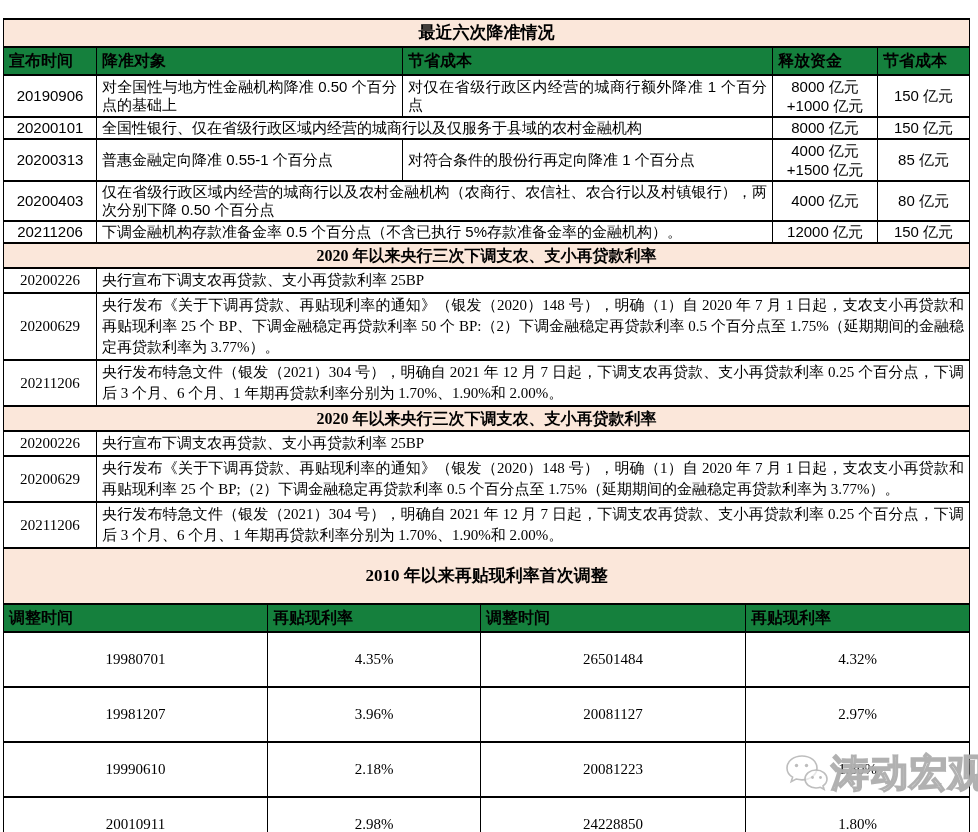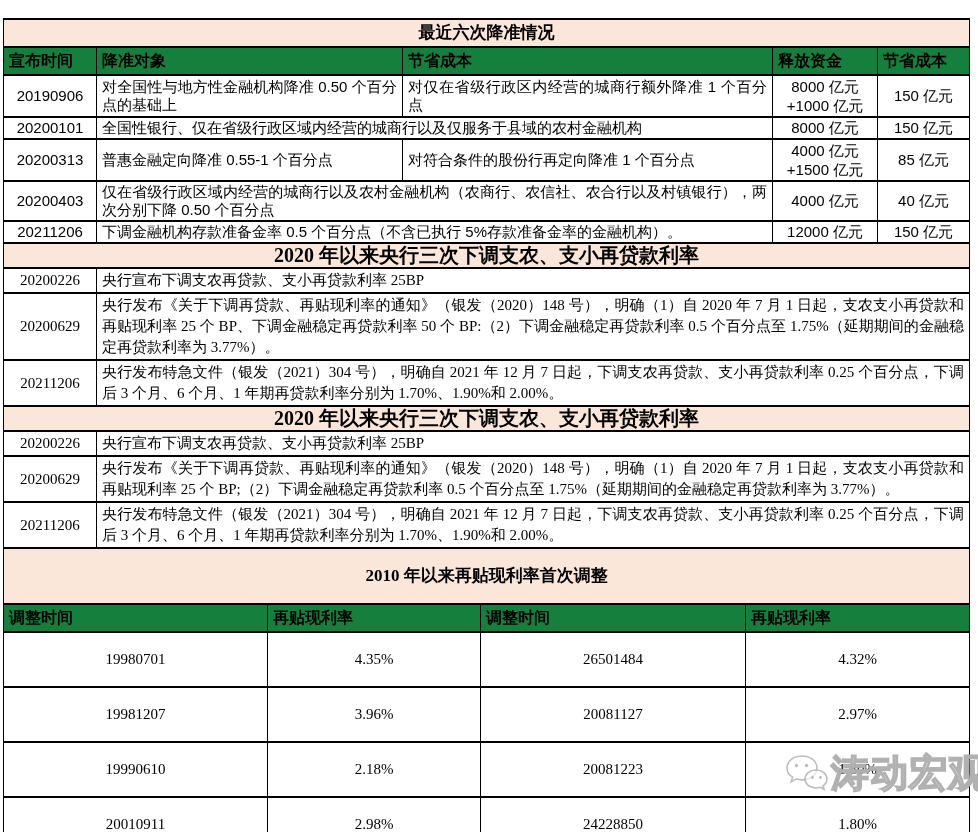--- a/index.html
+++ b/index.html
@@ -39,21 +39,21 @@
     font-weight: bold;
     font-size: 16px;
     line-height: 24px;
     font-family: "Liberation Sans", sans-serif;
   }
   .c { text-align: center; }
   .j { text-align: justify; }
   .t1 td { font-family: "Liberation Sans", sans-serif; }
   .t1 .fund-line { line-height: 19px; }
   .t2 td { font-family: "Liberation Serif", serif; line-height: 21px; }
-  .t2 .title-cell { line-height: 21px; font-size: 20px; }
+  .t2 .title-cell { line-height: 21px; font-size: 16px; }
   .t4 td { font-family: "Liberation Serif", serif; text-align: center; line-height: 23px; padding: 15px 5px; }
   .t4 .title-cell { line-height: 24px; }
   .watermark {
     position: absolute; left: 784px; top: 748px;
     display: flex; align-items: center; gap: 1px;
     pointer-events: none; z-index: 9;
   }
   .watermark .wm-text {
     font-family: "Liberation Sans", sans-serif;
     font-weight: bold; font-size: 38px; letter-spacing: 1px;
@@ -111,21 +111,21 @@
       <td class="c">
         <div class="fund-line">4000 亿元</div>
         <div class="fund-line">+1500 亿元</div>
       </td>
       <td class="c">85 亿元</td>
     </tr>
     <tr>
       <td class="c">20200403</td>
       <td class="j" colspan="2">仅在省级行政区域内经营的城商行以及农村金融机构（农商行、农信社、农合行以及村镇银行），两次分别下降 0.50 个百分点</td>
       <td class="c">4000 亿元</td>
-      <td class="c">40 亿元</td>
+      <td class="c">80 亿元</td>
     </tr>
     <tr>
       <td class="c">20211206</td>
       <td class="j" colspan="2">下调金融机构存款准备金率 0.5 个百分点（不含已执行 5%存款准备金率的金融机构）。</td>
       <td class="c">12000 亿元</td>
       <td class="c">150 亿元</td>
     </tr>
   </tbody>
     </table>
 

